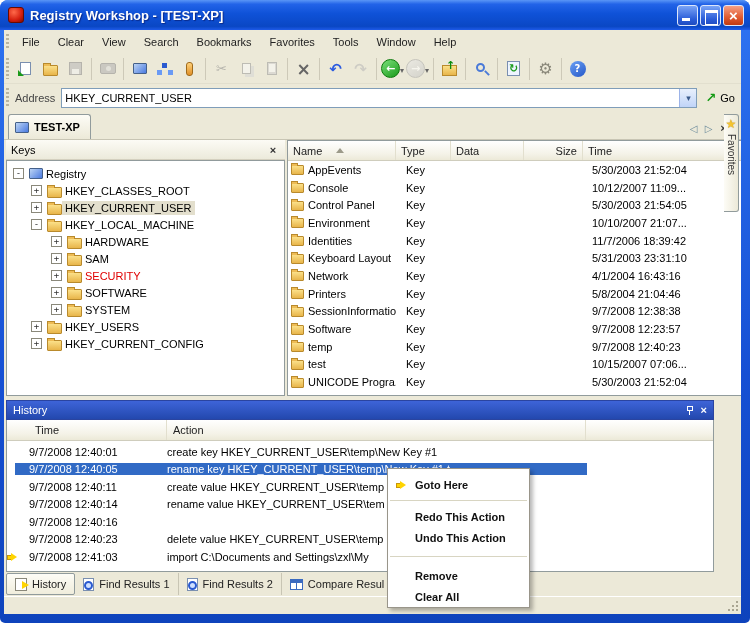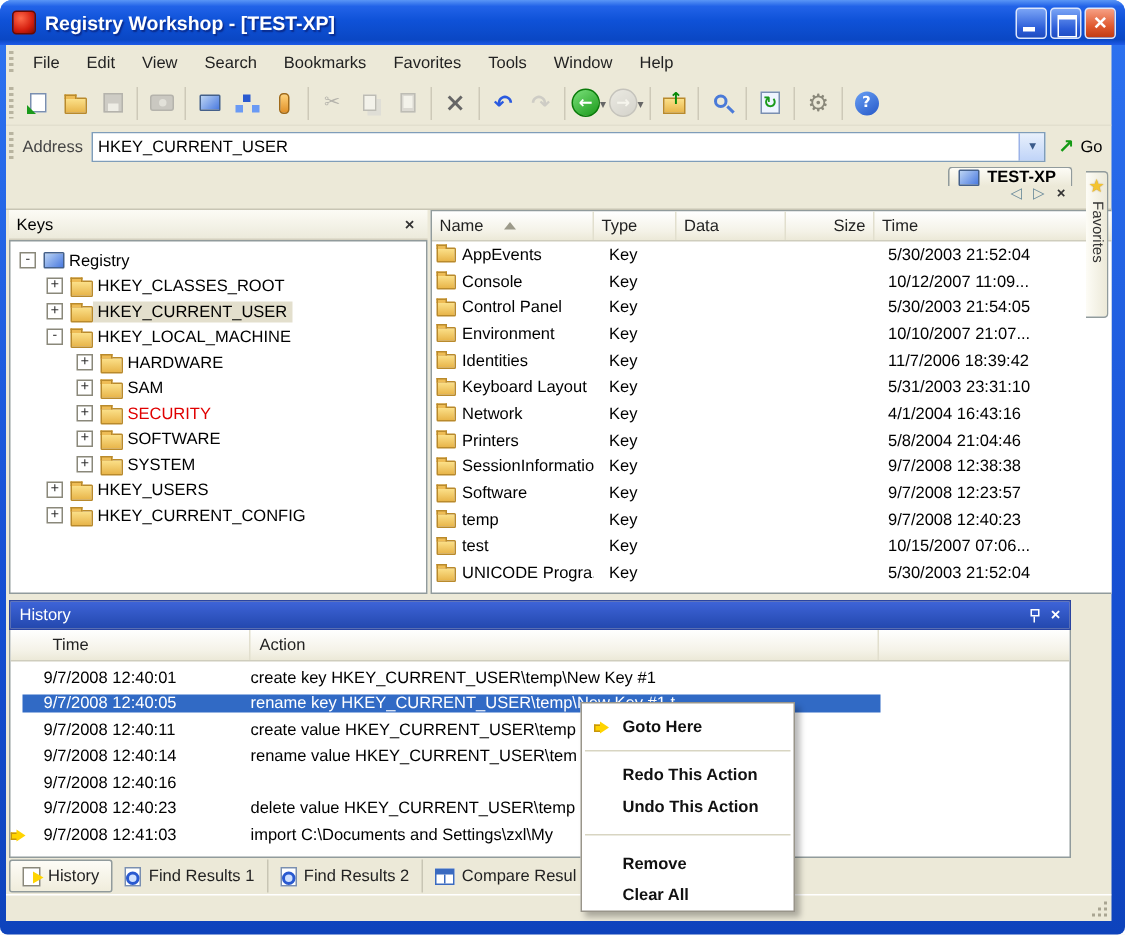--- a/index.html
+++ b/index.html
@@ -49,21 +49,21 @@
   .combo input{flex:1;border:none;outline:none;padding:0 3px;font-size:11px;font-family:inherit;background:#fff;}
   .combo-btn{width:17px;background:linear-gradient(180deg,#e8f0fc,#c0d4f8);border-left:1px solid #9cb3e8;
     display:flex;align-items:center;justify-content:center;}
   .combo-btn::before{content:"\25be";font-size:9px;color:#3a5a8a;}
   .go-btn{display:flex;align-items:center;margin-left:8px;}
   .go-ico::before{content:"\2197";color:#149a14;font-weight:bold;font-size:13px;}
   .go-label{margin-left:4px;}
 
   
   .tabbar{position:absolute;left:0;top:81px;right:0;height:29px;display:flex;align-items:flex-end;
-    padding:0 26px 0 4px;border-bottom:1px solid #c8c5b4;flex-direction:column;}
+    padding:0 10px 0 4px;border-bottom:1px solid #c8c5b4;}
   .doc-tab{display:flex;align-items:center;height:25px;padding:0 10px 0 6px;
     background:linear-gradient(180deg,#fdfcf6,#ece9d8);border:1px solid #919b9c;border-bottom:none;
     border-radius:3px 3px 0 0;font-weight:bold;}
   .doc-tab .t-computer{margin-right:5px;}
   .tab-spacer{flex:1;}
   .tabnav{display:flex;align-items:center;margin-bottom:5px;}
   .tabnav button{width:15px;color:#6a8a9a;font-size:10px;text-align:center;}
   .tabnav .tclose{color:#333;font-weight:bold;}
 
   
@@ -238,21 +238,21 @@
     <button class="winbtn close"></button>
   </div>
 
   <div class="client">
 
     <div class="menubar">
       <span class="grip"></span>
 
         <button class="menu-item">File</button>
 
-        <button class="menu-item">Edit</button>
+        <button class="menu-item">Clear</button>
 
         <button class="menu-item">View</button>
 
         <button class="menu-item">Search</button>
 
         <button class="menu-item">Bookmarks</button>
 
         <button class="menu-item">Favorites</button>
 
         <button class="menu-item">Tools</button>

